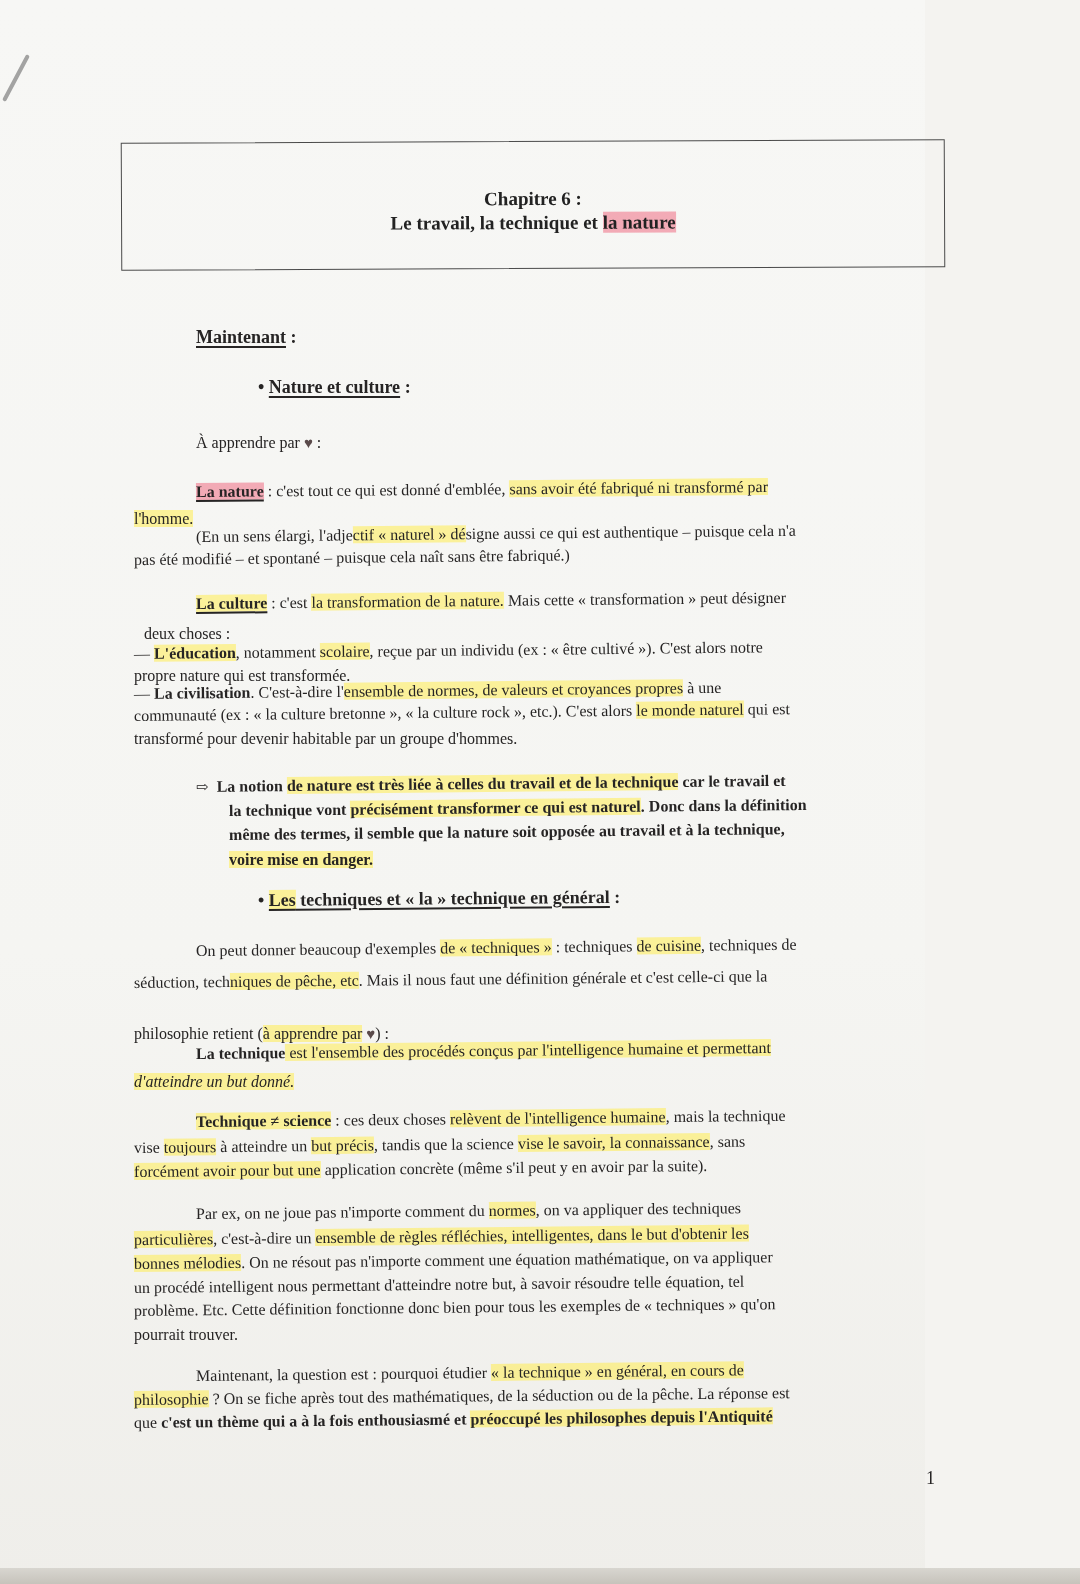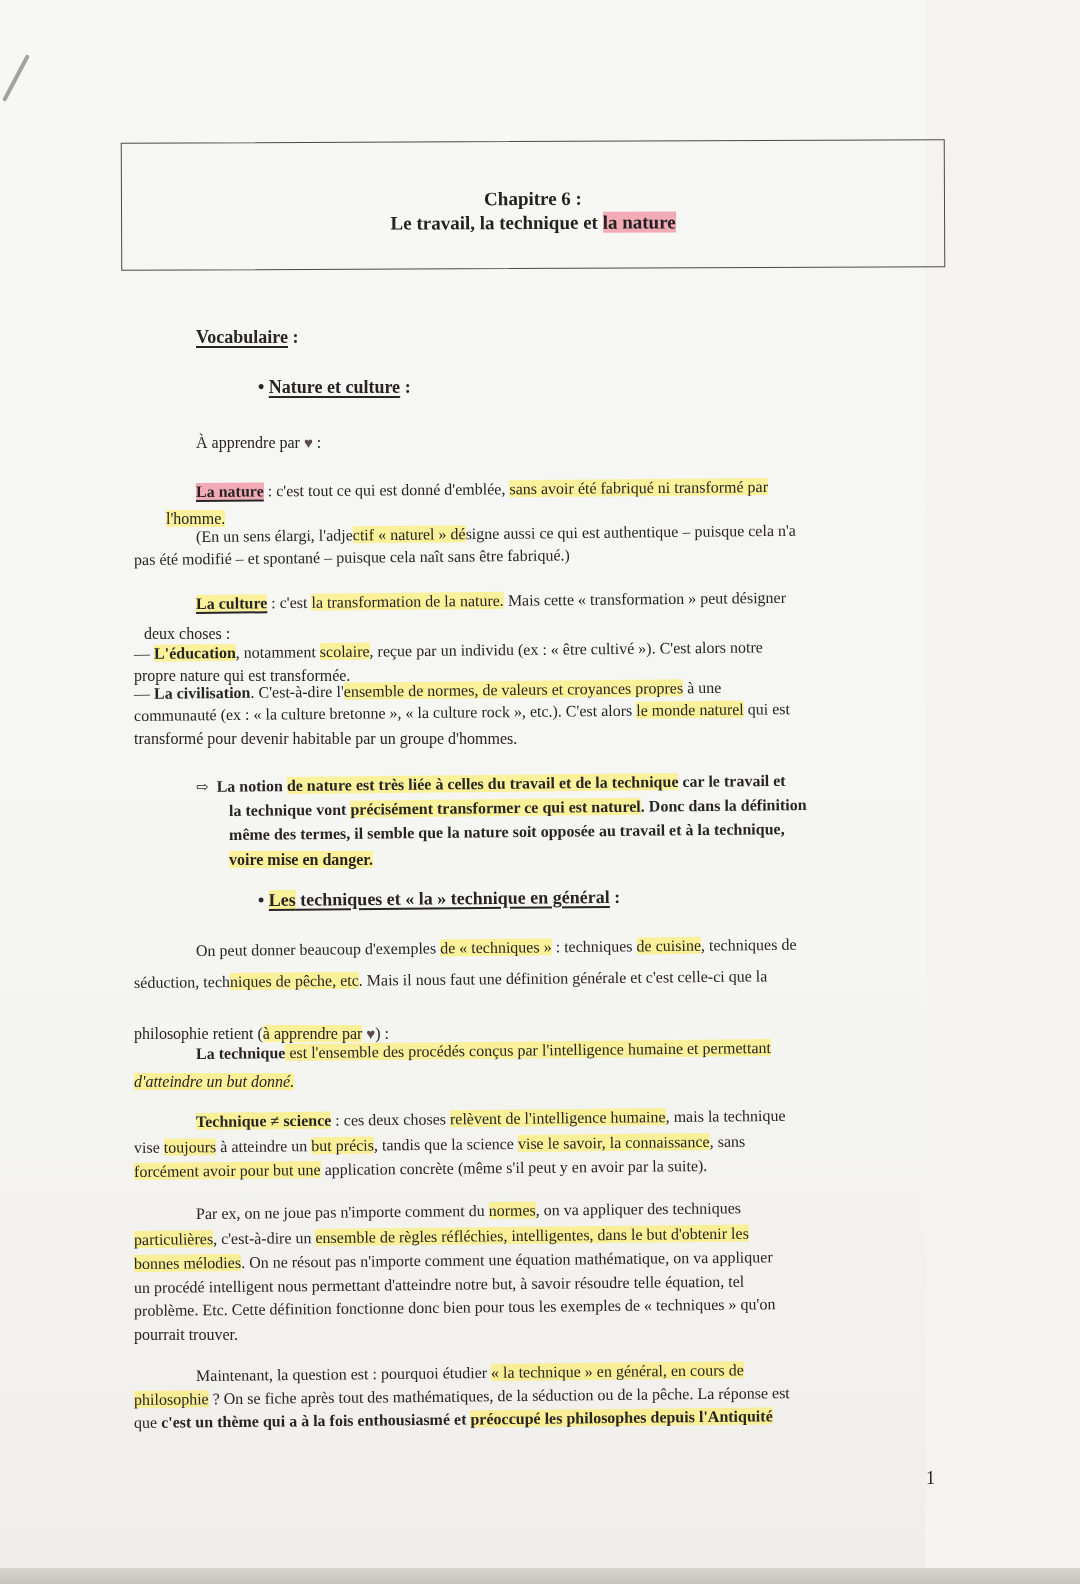--- a/index.html
+++ b/index.html
@@ -48,28 +48,28 @@
 <body>
 
 <div class="page">
   <div class="corner-mark"></div>
 
   <div class="title-box">
     <div class="title-line t1">Chapitre 6 :</div>
     <div class="title-line t2"><span>Le travail, la technique et </span><span class="hl-p">la nature</span></div>
   </div>
 
-  <div class="abs h1" style="left:196px; top:327px;"><span class="ul">Vocabulaire</span><span> :</span></div>
+  <div class="abs h1" style="left:196px; top:327px;"><span class="ul">Maintenant</span><span> :</span></div>
 
   <div class="abs h2" style="left:258px; top:377px;text-align:center;"><span>•</span> <span class="ul">Nature et culture</span><span> :</span></div>
 
   <div class="abs" style="left:196px; top:433px;"><span>À apprendre par </span><span class="heart">♥</span><span> :</span></div>
 
   <div class="abs" style="left:196px; top:482px; transform:rotate(-0.5deg); transform-origin:left;"><span class="bold ul hl-p">La nature</span><span> : c'est tout ce qui est donné d'emblée, </span><span class="hl-y">sans avoir été fabriqué ni transformé par</span></div>
-  <div class="abs" style="left:134px; top:509px;margin-left:32px;"><span class="hl-y">l'homme.</span></div>
+  <div class="abs" style="left:134px; top:509px;"><span class="hl-y">l'homme.</span></div>
   <div class="abs" style="left:196px; top:503px; transform:rotate(-0.6deg); transform-origin:left; margin-top:24px;"><span>(En un sens élargi, l'adje</span><span class="hl-y">ctif « naturel » dé</span><span>signe aussi ce qui est authentique – puisque cela n'a</span></div>
   <div class="abs" style="left:134px; top:550px; transform:rotate(-0.6deg); transform-origin:left;">pas été modifié – et spontané – puisque cela naît sans être fabriqué.)</div>
 
   <div class="abs" style="left:196px; top:594px; transform:rotate(-0.6deg); transform-origin:left;"><span class="bold ul hl-y">La culture</span><span> : c'est </span><span class="hl-y">la transformation de la nature.</span><span> Mais cette « transformation » peut désigner</span></div>
   <div class="abs" style="left:144px; top:624px;">deux choses :</div>
   <div class="abs" style="left:134px; top:644px; transform:rotate(-0.6deg); transform-origin:left;"><span>— </span><span class="bold hl-y">L'éducation</span><span>, notamment </span><span class="hl-y">scolaire</span><span>, reçue par un individu (ex : « être cultivé »). C'est alors notre</span></div>
   <div class="abs" style="left:134px; top:666px;">propre nature qui est transformée.</div>
   <div class="abs" style="left:134px; top:684px; transform:rotate(-0.6deg); transform-origin:left;"><span>— </span><span class="bold">La civilisation</span><span>. C'est-à-dire l'</span><span class="hl-y">ensemble de normes, de valeurs et croyances propres</span><span> à une</span></div>
   <div class="abs" style="left:134px; top:706px; transform:rotate(-0.6deg); transform-origin:left;"><span>communauté (ex : « la culture bretonne », « la culture rock », etc.). C'est alors </span><span class="hl-y">le monde naturel</span><span> qui est</span></div>
   <div class="abs" style="left:134px; top:729px;">transformé pour devenir habitable par un groupe d'hommes.</div>

